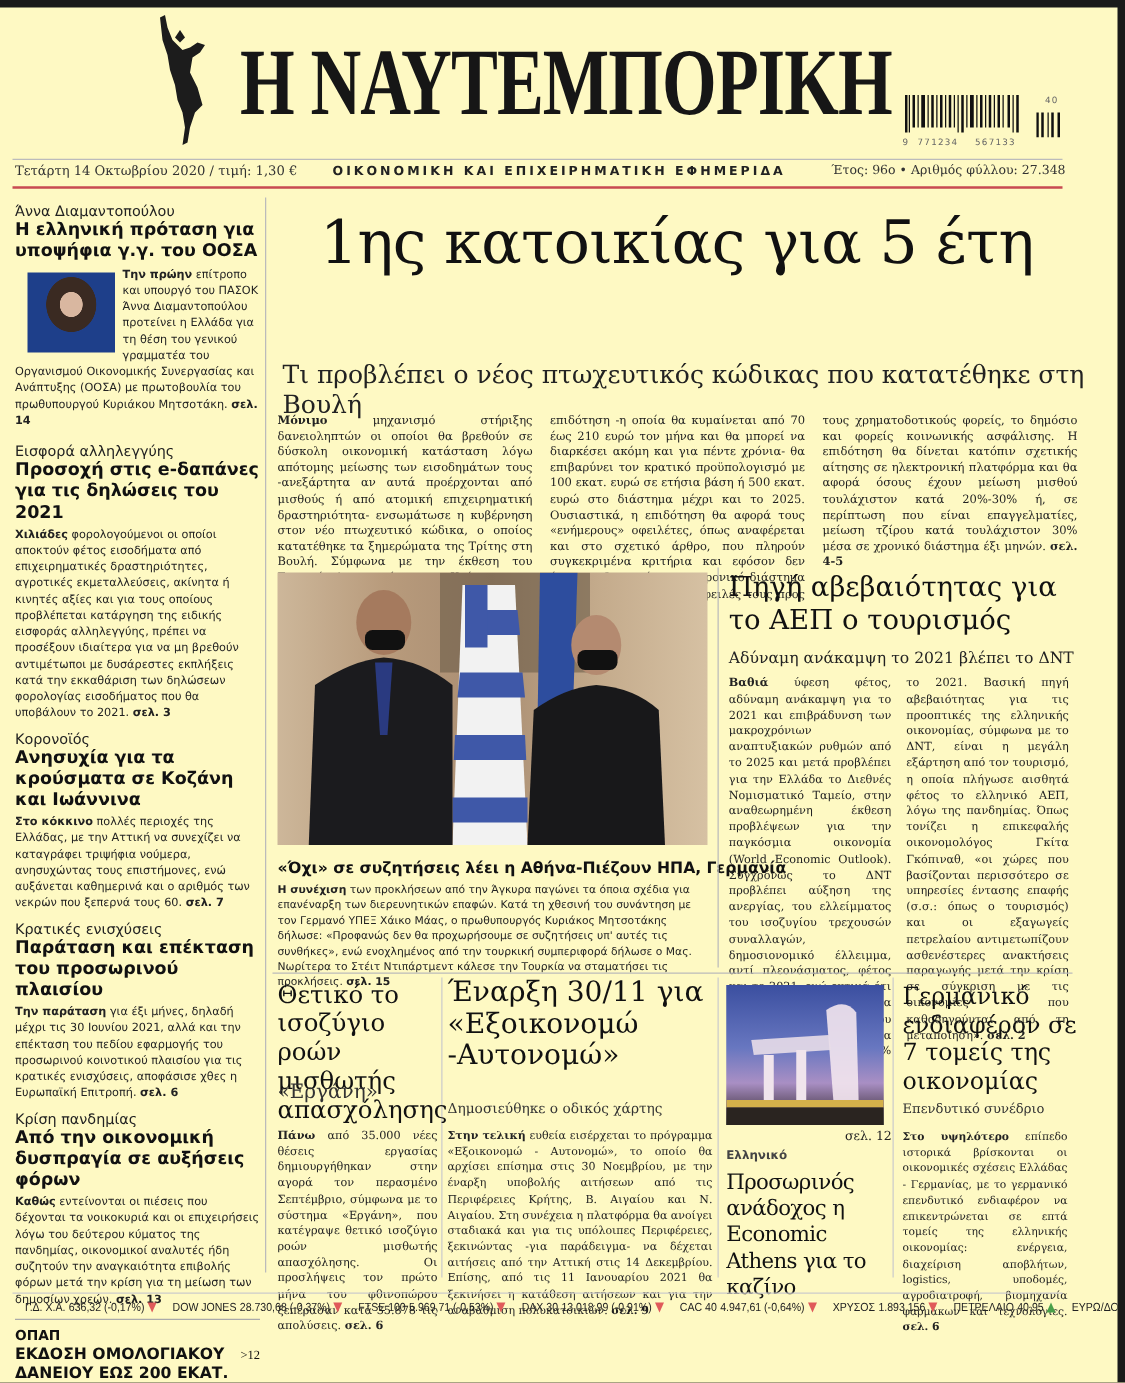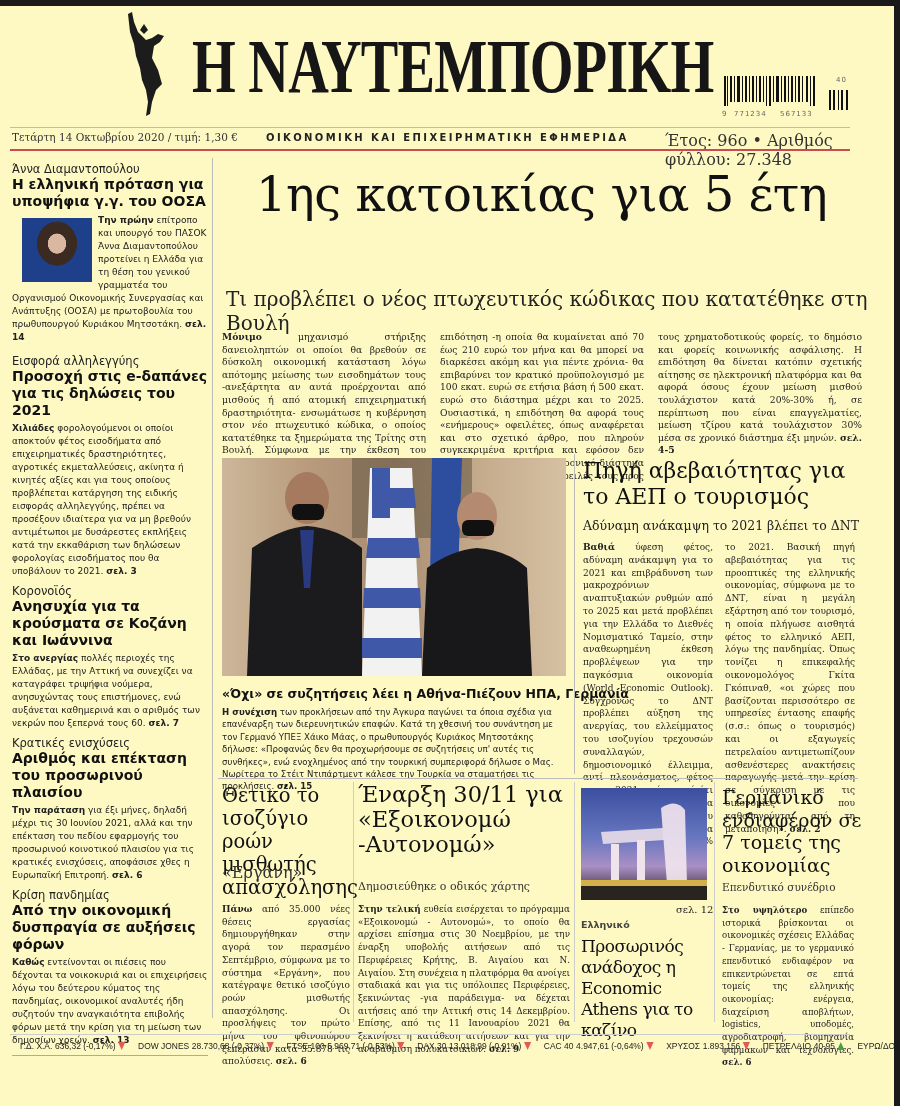--- a/index.html
+++ b/index.html
@@ -11,21 +11,21 @@
   .abs{position:absolute;}
 
   
   .logo-fig{left:118px;top:4px;width:62px;height:110px;}
   .mast{left:192px;top:10px;width:520px;height:100px;font-family:"Liberation Serif","DejaVu Serif",serif;font-weight:bold;font-size:76px;line-height:100px;letter-spacing:-1px;transform:scaleX(0.74);transform-origin:left center;white-space:nowrap;color:#161616;}
   .barcode{left:724px;top:70px;width:98px;height:34px;}
   .barcode2{left:829px;top:80px;width:22px;height:24px;}
   .bc-num{font-size:7px;color:#666;letter-spacing:1px;}
   .meta-left{left:12px;top:125px;font-size:10.5px;color:#333;}
   .meta-mid{left:266px;top:126px;font-size:10px;letter-spacing:2.4px;font-weight:bold;color:#222;}
-  .meta-right{left:665px;top:125px;font-size:16px;color:#333;}
+  .meta-right{left:665px;top:125px;font-size:10px;color:#333;}
   .red-rule{left:10px;top:143px;width:840px;height:2px;background:#c84a52;}
   .grey-rule{left:10px;top:121px;width:840px;height:1px;background:#bbb;}
 
   
   .lcol{left:12px;top:150px;width:196px;}
   .lcol .kicker{font-size:11.5px;color:#222;margin-top:6px;}
   .lcol .head{font-size:14px;font-weight:bold;line-height:17px;color:#111;}
   .lcol .body{font-size:9px;line-height:13px;color:#222;}
   .lcol b{font-weight:bold;}
   .vrule-left{left:212px;top:152px;width:1px;height:860px;background:#bbb;}
@@ -151,36 +151,40 @@
 
     <div>
       <div class="kicker">Εισφορά αλληλεγγύης</div>
       <div class="head">Προσοχή στις e-δαπάνες για τις δηλώσεις του 2021</div>
       <div class="body" style="margin-top:3px;"><b>Χιλιάδες</b><span> φορολογούμενοι οι οποίοι αποκτούν φέτος εισοδήματα από επιχειρηματικές δραστηριότητες, αγροτικές εκμεταλλεύσεις, ακίνητα ή κινητές αξίες και για τους οποίους προβλέπεται κατάργηση της ειδικής εισφοράς αλληλεγγύης, πρέπει να προσέξουν ιδιαίτερα για να μη βρεθούν αντιμέτωποι με δυσάρεστες εκπλήξεις κατά την εκκαθάριση των δηλώσεων φορολογίας εισοδήματος που θα υποβάλουν το 2021.</span> <b>σελ. 3</b></div>
     </div>
 
     <div>
       <div class="kicker">Κορονοϊός</div>
       <div class="head">Ανησυχία για τα κρούσματα σε Κοζάνη και Ιωάννινα</div>
-      <div class="body" style="margin-top:3px;"><b>Στο ανεργίας</b><span> πολλές περιοχές της Ελλάδας, με την Αττική να συνεχίζει να καταγράφει τριψήφια νούμερα, ανησυχώντας τους επιστήμονες, ενώ αυξάνεται καθημερινά και ο αριθμός των νεκρών που ξεπερνά τους 60.</span> <b>σελ. 7</b></div>
+      <div class="body" style="margin-top:3px;"><b>Στο κόκκινο</b><span> πολλές περιοχές της Ελλάδας, με την Αττική να συνεχίζει να καταγράφει τριψήφια νούμερα, ανησυχώντας τους επιστήμονες, ενώ αυξάνεται καθημερινά και ο αριθμός των νεκρών που ξεπερνά τους 60.</span> <b>σελ. 7</b></div>
     </div>
 
     <div>
       <div class="kicker">Κρατικές ενισχύσεις</div>
-      <div class="head">Αριθμός και επέκταση του προσωρινού πλαισίου</div>
+      <div class="head">Παράταση και επέκταση του προσωρινού πλαισίου</div>
       <div class="body" style="margin-top:3px;"><b>Την παράταση</b><span> για έξι μήνες, δηλαδή μέχρι τις 30 Ιουνίου 2021, αλλά και την επέκταση του πεδίου εφαρμογής του προσωρινού κοινοτικού πλαισίου για τις κρατικές ενισχύσεις, αποφάσισε χθες η Ευρωπαϊκή Επιτροπή.</span> <b>σελ. 6</b></div>
     </div>
 
     <div>
       <div class="kicker">Κρίση πανδημίας</div>
       <div class="head">Από την οικονομική δυσπραγία σε αυξήσεις φόρων</div>
       <div class="body" style="margin-top:3px;"><b>Καθώς</b><span> εντείνονται οι πιέσεις που δέχονται τα νοικοκυριά και οι επιχειρήσεις λόγω του δεύτερου κύματος της πανδημίας, οικονομικοί αναλυτές ήδη συζητούν την αναγκαιότητα επιβολής φόρων μετά την κρίση για τη μείωση των δημοσίων χρεών.</span> <b>σελ. 13</b></div>
     </div>
 
     <div class="hr-thin"></div>
+    <div class="brief">
+      <div class="kicker">ΟΠΑΠ</div>
+      <div class="head"><span class="pg">&gt;12</span><span>ΕΚΔΟΣΗ ΟΜΟΛΟΓΙΑΚΟΥ ΔΑΝΕΙΟΥ ΕΩΣ 200 ΕΚΑΤ.</span></div>
+    </div>
 
   </div>
 
   <div class="abs lead-h serif">
     <div>1ης κατοικίας για 5 έτη</div>
   </div>
   <div class="abs lead-sub serif">Τι προβλέπει ο νέος πτωχευτικός κώδικας που κατατέθηκε στη Βουλή</div>
   <div class="abs lead-body serif">
     <b>Μόνιμο</b><span> μηχανισμό στήριξης δανειοληπτών οι οποίοι θα βρεθούν σε δύσκολη οικονομική κατάσταση λόγω απότομης μείωσης των εισοδημάτων τους -ανεξάρτητα αν αυτά προέρχονται από μισθούς ή από ατομική επιχειρηματική δραστηριότητα- ενσωμάτωσε η κυβέρνηση στον νέο πτωχευτικό κώδικα, ο οποίος κατατέθηκε τα ξημερώματα της Τρίτης στη Βουλή. Σύμφωνα με την έκθεση του Γενικού Λογιστηρίου του Κράτους που συνοδεύει τον νέο πτωχευτικό κώδικα, η επιδότηση -η οποία θα κυμαίνεται από 70 έως 210 ευρώ τον μήνα και θα μπορεί να διαρκέσει ακόμη και για πέντε χρόνια- θα επιβαρύνει τον κρατικό προϋπολογισμό με 100 εκατ. ευρώ σε ετήσια βάση ή 500 εκατ. ευρώ στο διάστημα μέχρι και το 2025. Ουσιαστικά, η επιδότηση θα αφορά τους «ενήμερους» οφειλέτες, όπως αναφέρεται και στο σχετικό άρθρο, που πληρούν συγκεκριμένα κριτήρια και εφόσον δεν έχουν καθυστερήσει για χρονικό διάστημα άνω των 90 ημερών τις οφειλές τους προς τους χρηματοδοτικούς φορείς, το δημόσιο και φορείς κοινωνικής ασφάλισης. Η επιδότηση θα δίνεται κατόπιν σχετικής αίτησης σε ηλεκτρονική πλατφόρμα και θα αφορά όσους έχουν μείωση μισθού τουλάχιστον κατά 20%-30% ή, σε περίπτωση που είναι επαγγελματίες, μείωση τζίρου κατά τουλάχιστον 30% μέσα σε χρονικό διάστημα έξι μηνών.</span> <b>σελ. 4-5</b>
   </div>

